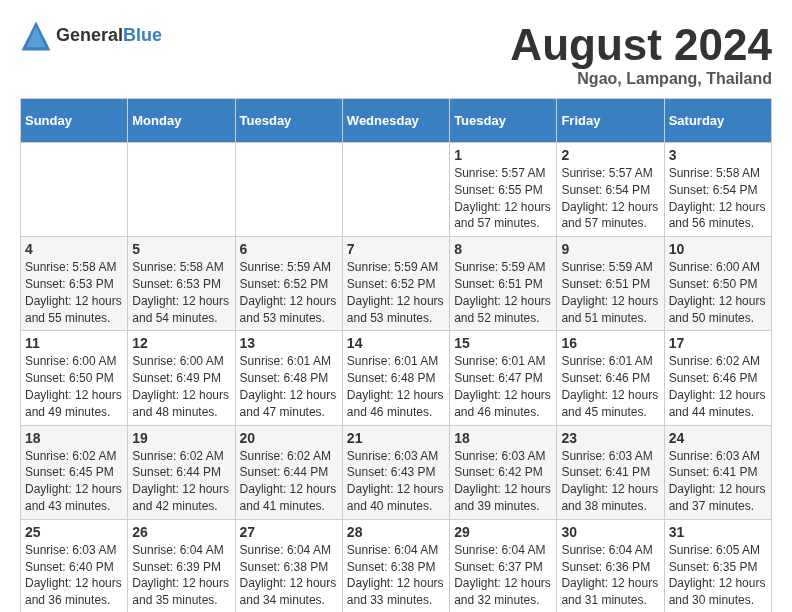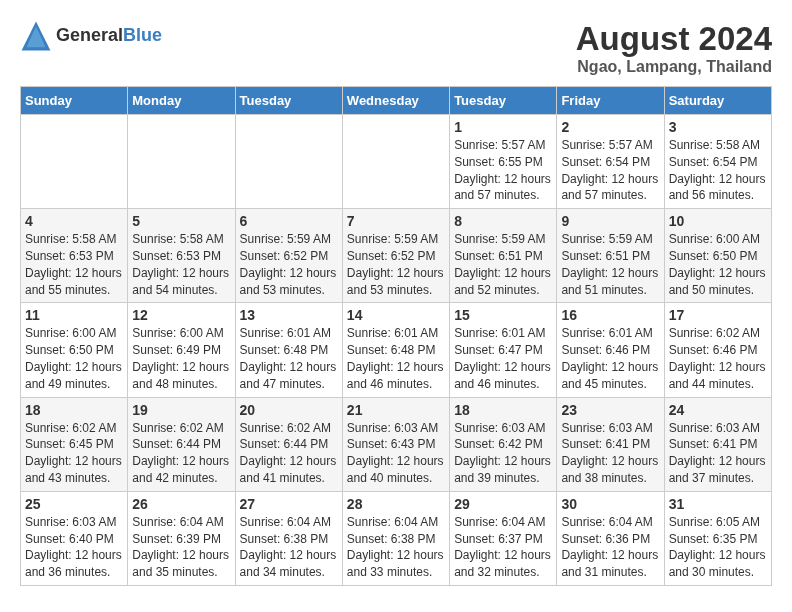--- a/index.html
+++ b/index.html
@@ -38,38 +38,38 @@
     }
     .logo-icon {
       width: 32px;
       height: 32px;
       margin-right: 4px;
     }
     .title-section {
       text-align: right;
     }
     .main-title {
-      font-size: 33px;
+      font-size: 44px;
       font-weight: bold;
       color: #333;
     }
     .subtitle {
       font-size: 16px;
       color: #555;
       font-weight: bold;
     }
     table {
       width: 100%;
       border-collapse: collapse;
       font-size: 11px;
     }
     thead tr th {
       background-color: #3a7fc1;
       color: #fff;
-      padding: 6px 4px;
+      padding: 14px 4px;
       text-align: left;
       font-size: 13px;
       font-weight: bold;
       border: 1px solid #ccc;
     }
     tbody tr td {
       border: 1px solid #ccc;
       vertical-align: top;
       padding: 4px;
       min-height: 80px;

